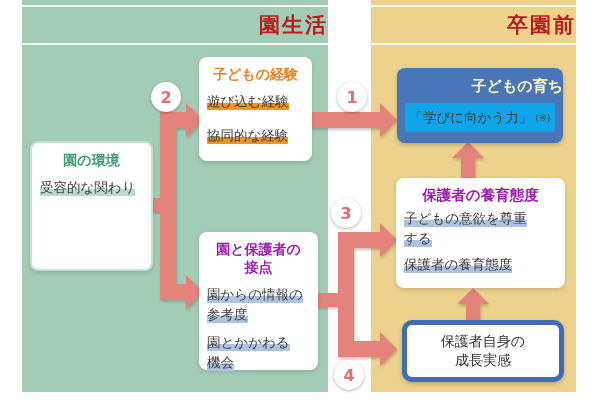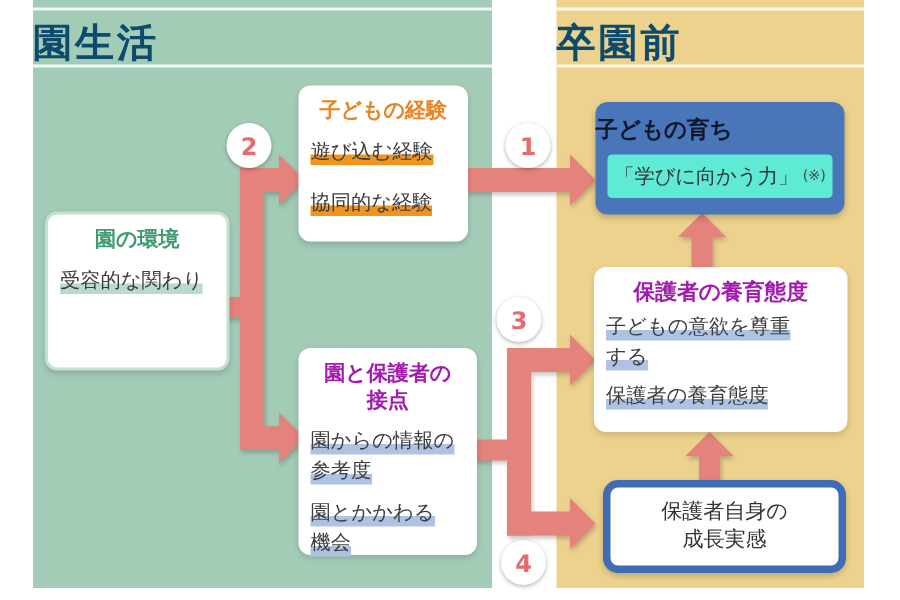--- a/index.html
+++ b/index.html
@@ -7,22 +7,22 @@
     width:600px;height:400px;position:relative;background:#ffffff;
     font-family:"DejaVu Sans","Liberation Sans",sans-serif;
     overflow:hidden;
   }
   
   .region{position:absolute;top:0;height:392px;}
   .region.left{left:22px;width:306px;background:#a3ccb7;}
   .region.right{left:371px;width:205px;background:#ecd28d;}
   .hline{position:absolute;left:0;width:100%;height:2px;background:rgba(255,255,255,0.85);}
   .htitle{
-    position:absolute;top:11px;width:100%;text-align:left;
-    color:#0c4a6e;font-size:26px;font-weight:bold;letter-spacing:2px;
+    position:absolute;top:11px;width:100%;text-align:right;
+    color:#b91c1c;font-size:21px;font-weight:bold;letter-spacing:2px;
   }
   
   .box{
     position:absolute;background:#ffffff;border-radius:8px;
     box-shadow:0 2px 4px rgba(0,0,0,0.15);box-sizing:border-box;
   }
   .btitle{font-weight:bold;text-align:center;margin:8px 4px 2px 4px;font-size:14px;line-height:18px;}
   .t-green{color:#3f9c72;}
   .t-orange{color:#ea8423;}
   .t-blue{color:#a21caf;}
@@ -34,23 +34,23 @@
     padding-bottom:1px;
   }
   .ul-green span{background-image:linear-gradient(#b9dcca,#b9dcca);}
   .ul-orange span{background-image:linear-gradient(#f0941d,#f0941d);}
   .ul-blue span{background-image:linear-gradient(#aec3e4,#aec3e4);}
   
   .bluebox{
     position:absolute;background:#4876b9;border-radius:8px;
     box-shadow:0 2px 4px rgba(0,0,0,0.2);box-sizing:border-box;
   }
-  .bluebox .wtitle{color:#0f172a;font-weight:bold;font-size:15px;text-align:left;margin-top:9px;}
+  .bluebox .wtitle{color:#fef9c3;font-weight:bold;font-size:15px;text-align:right;margin-top:9px;}
   .innerwhite{
-    background:#5eead4;border-radius:3px;margin:7px 8px 0 8px;height:29px;
+    background:#0ea5e9;border-radius:3px;margin:7px 8px 0 8px;height:29px;
     display:flex;align-items:center;justify-content:center;color:#333;font-size:13.5px;
   }
   .innerwhite .note{font-size:9.5px;margin-left:3px;color:#444;}
   .outline-blue{
     position:absolute;background:#fff;border:5px solid #3f6cb5;border-radius:10px;
     box-sizing:border-box;display:flex;align-items:center;justify-content:center;
     text-align:center;color:#333;font-size:14px;line-height:19px;
     box-shadow:0 2px 4px rgba(0,0,0,0.2);
   }
   
@@ -108,21 +108,21 @@
 <div class="arrowset">
   <div class="ar" style="left:461px;top:154px;width:14px;height:26px;"></div>
   <div class="head-u" style="left:452px;top:142px;"></div>
 </div>
 
 <div class="arrowset">
   <div class="ar" style="left:466px;top:300px;width:14px;height:24px;"></div>
   <div class="head-u" style="left:457px;top:288px;"></div>
 </div>
 
-<div class="box" style="left:30px;top:141px;width:123px;height:106px;border:2px solid #c3e1d1;">
+<div class="box" style="left:30px;top:141px;width:123px;height:130px;border:2px solid #c3e1d1;">
   <div class="btitle t-green">園の環境</div>
   <div class="items">
     <div class="item ul-green">
       <div class="ln"><span>受容的な関わり</span></div>
     </div>
   </div>
 </div>
 
 <div class="box" style="left:199px;top:57px;width:113px;height:104px;">
   <div class="btitle t-orange">子どもの経験</div>

